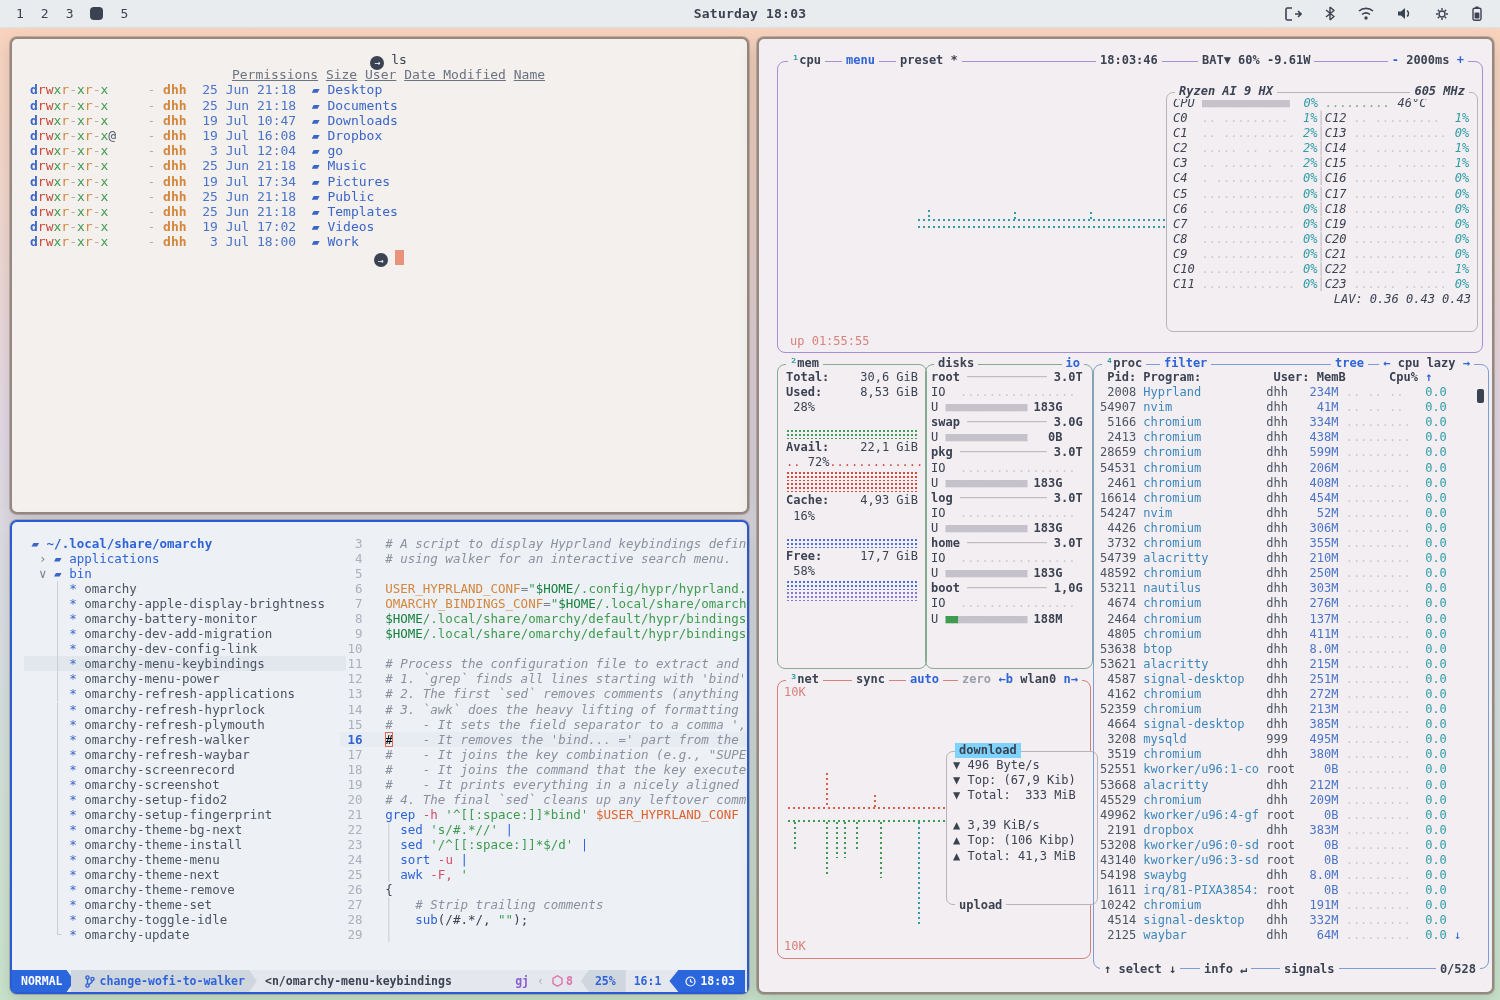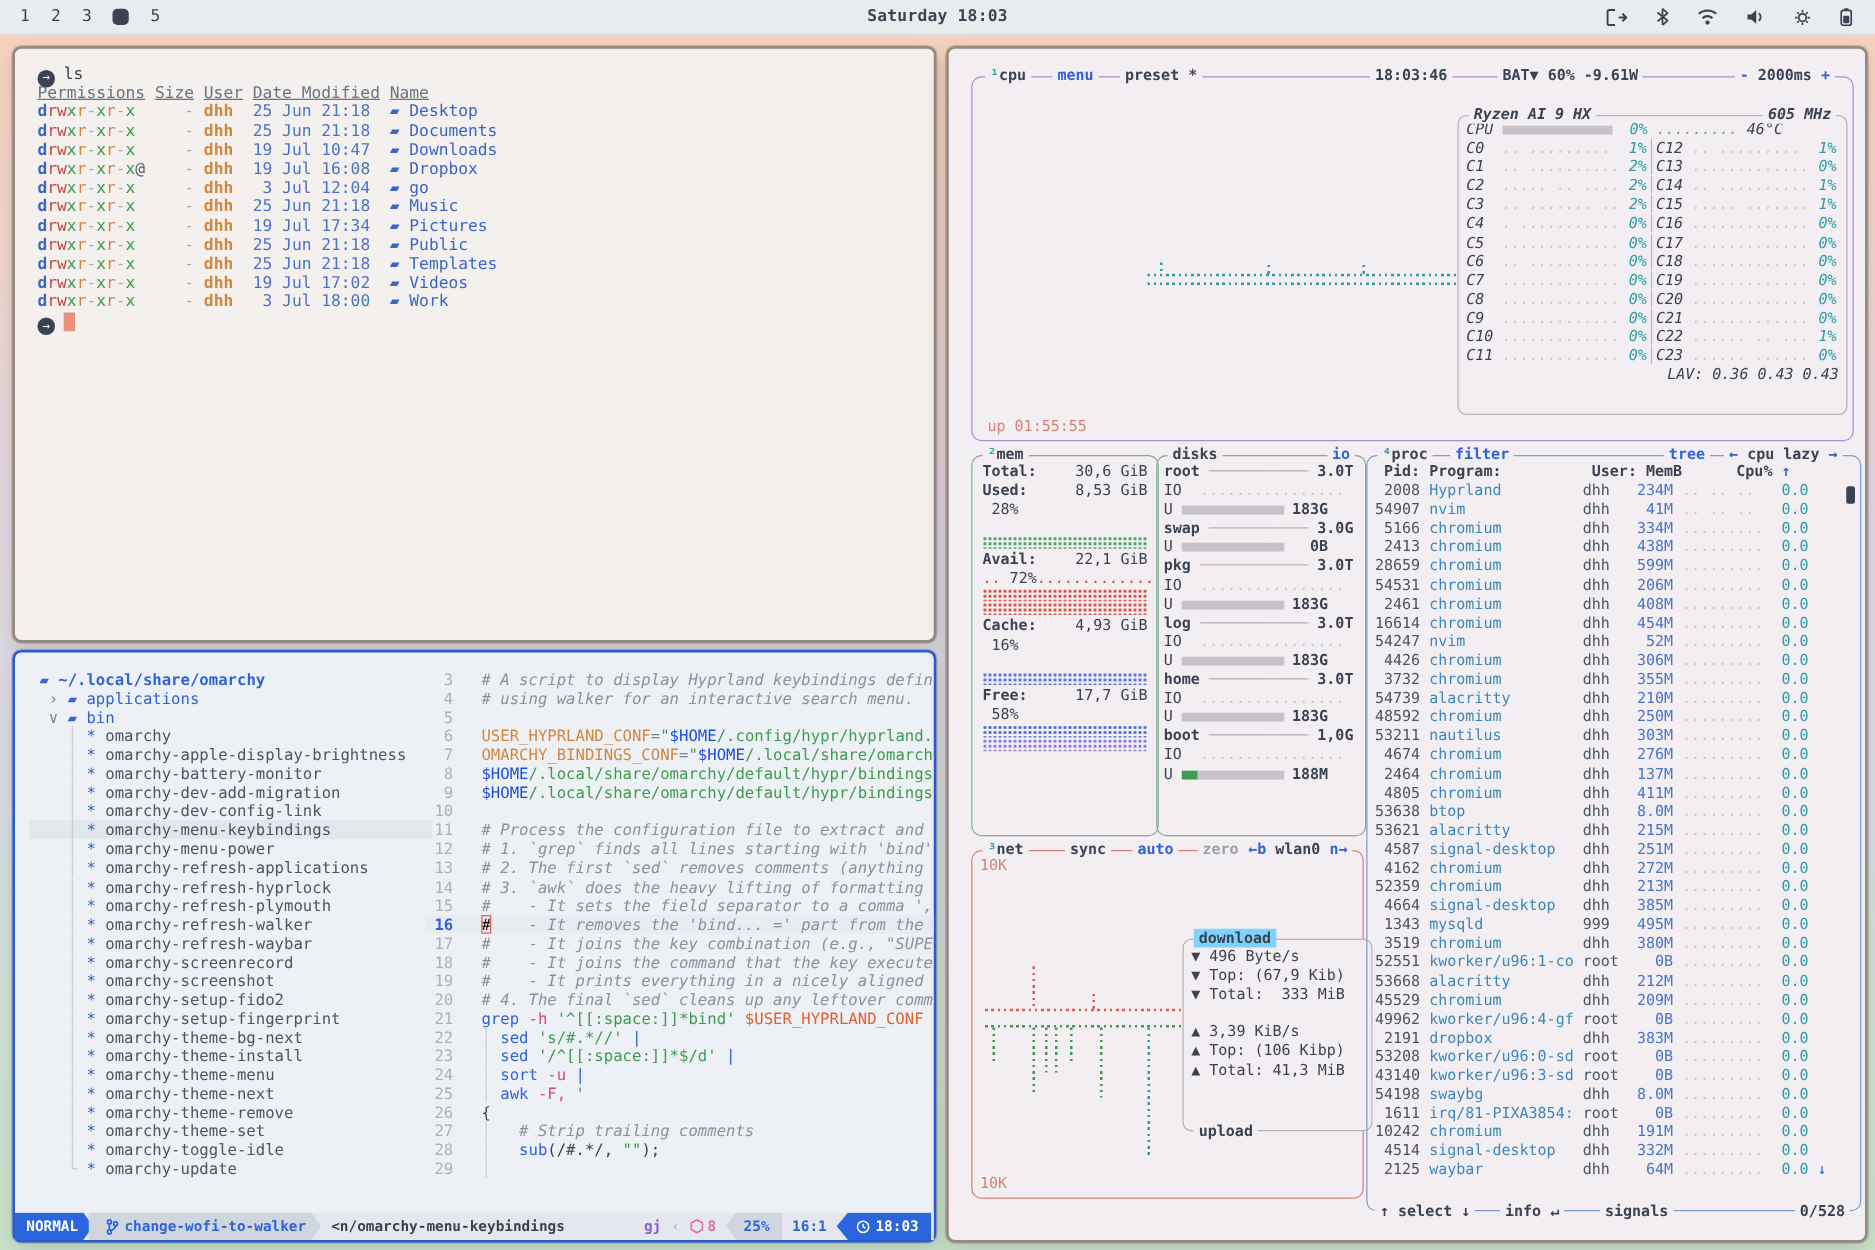--- a/index.html
+++ b/index.html
@@ -19,21 +19,21 @@
   .tray svg{display:block;}
 
   
   .win{position:absolute;border-radius:7px;box-shadow:0 0 0 1px rgba(80,60,50,.25),0 6px 18px rgba(60,50,60,.18);}
   .term{left:10px;top:37px;width:735px;height:473px;background:#f3f0ed;border:2px solid #95897f;}
   .edwin{left:10px;top:520px;width:735px;height:470px;background:#edf0f5;border:2px solid #2a5bd7;}
   .btopwin{left:757px;top:37px;width:733px;height:953px;background:#f2eef2;border:2px solid #95897f;}
 
   
   .term .inner{position:absolute;inset:0;padding:13px 0 0 18px;font-size:13px;line-height:15.2px;color:#3b4252;}
-  .tline{white-space:pre;height:15.2px;}
+  .tline{white-space:pre;height:15.2px;text-align:center;}
   .picon{display:inline-flex;width:14px;height:14px;border-radius:50%;background:#3b4252;color:#fff;
      align-items:center;justify-content:center;font-size:10px;margin-right:7px;vertical-align:-2px;}
   .cmd{color:#3b4252;}
   .hdr{color:#6b7280;text-decoration:underline;}
   .pd{color:#3a66c9;font-weight:bold;} .pr{color:#c8473b;} .pw{color:#c8473b;} .px{color:#3f9b4f;}
   .po{color:#d4863c;} .pdim{color:#b5aca4;} .psuf{color:#55606e;}
   .dim{color:#b5aca4;} .usr{color:#d4863c;font-weight:bold;} .date{color:#4a74c9;text-align:center;}
   .fic{color:#3a66c9;} .fname{color:#3a66c9;} .plain{color:#3b4252;}
   .cursor{display:inline-block;width:9px;height:15px;background:#e8927c;vertical-align:-3px;}
 
@@ -43,21 +43,21 @@
   .edwin .code{position:absolute;left:322px;right:0;top:0;bottom:24px;padding:14px 0 0 6px;
      font-size:12.5px;line-height:15.05px;overflow:hidden;}
   .rooti{color:#3a66c9;} .rootn{color:#2f63d8;font-weight:bold;}
   .chev{color:#7b8494;} .dirico{color:#3a66c9;} .dirn{color:#2f63d8;}
   .guide{color:#c8cdd6;} .ast{color:#3a66c9;} .iname{color:#4b5563;}
   .tree .line.sel{background:#e2e6ed;}
   .code .line.cur{background:#e7ebf2;}
   .lnum{color:#a9b1bd;} .lnact{color:#2f63d8;font-weight:bold;}
   .gap{color:transparent;}
   .cmt{color:#8a919e;font-style:italic;}
-  .var{color:#d4863c;} .op{color:#7a8290;} .str{color:#3f9b4f;} .sv{color:#1d4ed8;}
+  .var{color:#d4863c;} .op{color:#7a8290;} .str{color:#3f9b4f;} .sv{color:#15803d;}
   .vref{color:#e0622f;} .kw{color:#2f63d8;} .flag{color:#d04f6a;} .pipe{color:#2f63d8;}
   .brace{color:#3b4252;} .fn{color:#2f63d8;} .gl{color:#c8cdd6;} .pln{color:#3b4252;}
   .curbox{outline:1.5px solid #e0654f;outline-offset:-1px;}
 
   .statusline{position:absolute;left:0;right:0;bottom:0;height:22px;background:#e4e8ee;
      display:flex;align-items:center;font-size:11.5px;font-weight:bold;color:#3b4252;}
   .chip{display:inline-flex;align-items:center;height:22px;padding:0 12px 0 9px;}
   .chip-mode{background:#2b66dd;color:#fff;clip-path:polygon(0 0,calc(100% - 8px) 0,100% 50%,calc(100% - 8px) 100%,0 100%);}
   .chip-branch{background:#d0d6de;color:#2f63d8;margin-left:-4px;padding-left:14px;gap:5px;
      clip-path:polygon(0 0,calc(100% - 8px) 0,100% 50%,calc(100% - 8px) 100%,0 100%);}
@@ -444,21 +444,21 @@
           <div class="line"><span class="ppid">53211</span><span class="sp"> </span><span class="pprog">nautilus         </span><span class="pusr">dhh  </span><span class="pmem"> 303M</span><span class="sp"> </span><span class="pdots">.........</span><span class="pcpu">  0.0</span></div>
           <div class="line"><span class="ppid"> 4674</span><span class="sp"> </span><span class="pprog">chromium         </span><span class="pusr">dhh  </span><span class="pmem"> 276M</span><span class="sp"> </span><span class="pdots">.........</span><span class="pcpu">  0.0</span></div>
           <div class="line"><span class="ppid"> 2464</span><span class="sp"> </span><span class="pprog">chromium         </span><span class="pusr">dhh  </span><span class="pmem"> 137M</span><span class="sp"> </span><span class="pdots">.........</span><span class="pcpu">  0.0</span></div>
           <div class="line"><span class="ppid"> 4805</span><span class="sp"> </span><span class="pprog">chromium         </span><span class="pusr">dhh  </span><span class="pmem"> 411M</span><span class="sp"> </span><span class="pdots">.........</span><span class="pcpu">  0.0</span></div>
           <div class="line"><span class="ppid">53638</span><span class="sp"> </span><span class="pprog">btop             </span><span class="pusr">dhh  </span><span class="pmem"> 8.0M</span><span class="sp"> </span><span class="pdots">.........</span><span class="pcpu">  0.0</span></div>
           <div class="line"><span class="ppid">53621</span><span class="sp"> </span><span class="pprog">alacritty        </span><span class="pusr">dhh  </span><span class="pmem"> 215M</span><span class="sp"> </span><span class="pdots">.........</span><span class="pcpu">  0.0</span></div>
           <div class="line"><span class="ppid"> 4587</span><span class="sp"> </span><span class="pprog">signal-desktop   </span><span class="pusr">dhh  </span><span class="pmem"> 251M</span><span class="sp"> </span><span class="pdots">.........</span><span class="pcpu">  0.0</span></div>
           <div class="line"><span class="ppid"> 4162</span><span class="sp"> </span><span class="pprog">chromium         </span><span class="pusr">dhh  </span><span class="pmem"> 272M</span><span class="sp"> </span><span class="pdots">.........</span><span class="pcpu">  0.0</span></div>
           <div class="line"><span class="ppid">52359</span><span class="sp"> </span><span class="pprog">chromium         </span><span class="pusr">dhh  </span><span class="pmem"> 213M</span><span class="sp"> </span><span class="pdots">.........</span><span class="pcpu">  0.0</span></div>
           <div class="line"><span class="ppid"> 4664</span><span class="sp"> </span><span class="pprog">signal-desktop   </span><span class="pusr">dhh  </span><span class="pmem"> 385M</span><span class="sp"> </span><span class="pdots">.........</span><span class="pcpu">  0.0</span></div>
-          <div class="line"><span class="ppid"> 1343</span><span class="sp"> </span><span class="pprog">mysqld           </span><span class="pusr">999  </span><span class="pmem"> 495M</span><span class="sp"> </span><span class="pdots">.........</span><span class="pcpu">  0.0</span></div>
+          <div class="line"><span class="ppid"> 3208</span><span class="sp"> </span><span class="pprog">mysqld           </span><span class="pusr">999  </span><span class="pmem"> 495M</span><span class="sp"> </span><span class="pdots">.........</span><span class="pcpu">  0.0</span></div>
           <div class="line"><span class="ppid"> 3519</span><span class="sp"> </span><span class="pprog">chromium         </span><span class="pusr">dhh  </span><span class="pmem"> 380M</span><span class="sp"> </span><span class="pdots">.........</span><span class="pcpu">  0.0</span></div>
           <div class="line"><span class="ppid">52551</span><span class="sp"> </span><span class="pprog">kworker/u96:1-co </span><span class="pusr">root </span><span class="pmem">   0B</span><span class="sp"> </span><span class="pdots">.........</span><span class="pcpu">  0.0</span></div>
           <div class="line"><span class="ppid">53668</span><span class="sp"> </span><span class="pprog">alacritty        </span><span class="pusr">dhh  </span><span class="pmem"> 212M</span><span class="sp"> </span><span class="pdots">.........</span><span class="pcpu">  0.0</span></div>
           <div class="line"><span class="ppid">45529</span><span class="sp"> </span><span class="pprog">chromium         </span><span class="pusr">dhh  </span><span class="pmem"> 209M</span><span class="sp"> </span><span class="pdots">.........</span><span class="pcpu">  0.0</span></div>
           <div class="line"><span class="ppid">49962</span><span class="sp"> </span><span class="pprog">kworker/u96:4-gf </span><span class="pusr">root </span><span class="pmem">   0B</span><span class="sp"> </span><span class="pdots">.........</span><span class="pcpu">  0.0</span></div>
           <div class="line"><span class="ppid"> 2191</span><span class="sp"> </span><span class="pprog">dropbox          </span><span class="pusr">dhh  </span><span class="pmem"> 383M</span><span class="sp"> </span><span class="pdots">.........</span><span class="pcpu">  0.0</span></div>
           <div class="line"><span class="ppid">53208</span><span class="sp"> </span><span class="pprog">kworker/u96:0-sd </span><span class="pusr">root </span><span class="pmem">   0B</span><span class="sp"> </span><span class="pdots">.........</span><span class="pcpu">  0.0</span></div>
           <div class="line"><span class="ppid">43140</span><span class="sp"> </span><span class="pprog">kworker/u96:3-sd </span><span class="pusr">root </span><span class="pmem">   0B</span><span class="sp"> </span><span class="pdots">.........</span><span class="pcpu">  0.0</span></div>
           <div class="line"><span class="ppid">54198</span><span class="sp"> </span><span class="pprog">swaybg           </span><span class="pusr">dhh  </span><span class="pmem"> 8.0M</span><span class="sp"> </span><span class="pdots">.........</span><span class="pcpu">  0.0</span></div>
           <div class="line"><span class="ppid"> 1611</span><span class="sp"> </span><span class="pprog">irq/81-PIXA3854: </span><span class="pusr">root </span><span class="pmem">   0B</span><span class="sp"> </span><span class="pdots">.........</span><span class="pcpu">  0.0</span></div>

